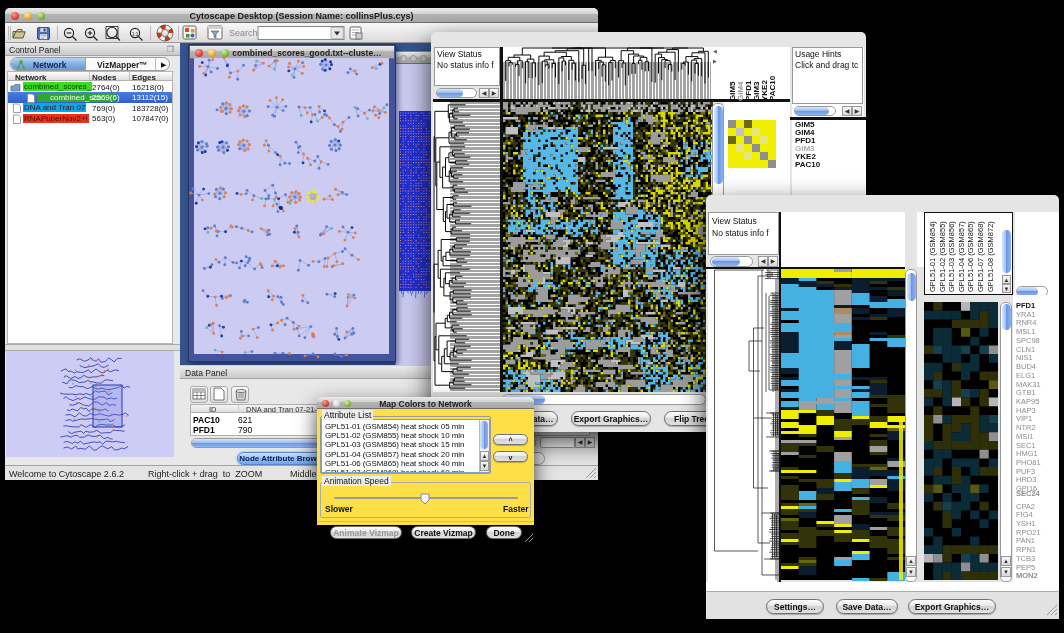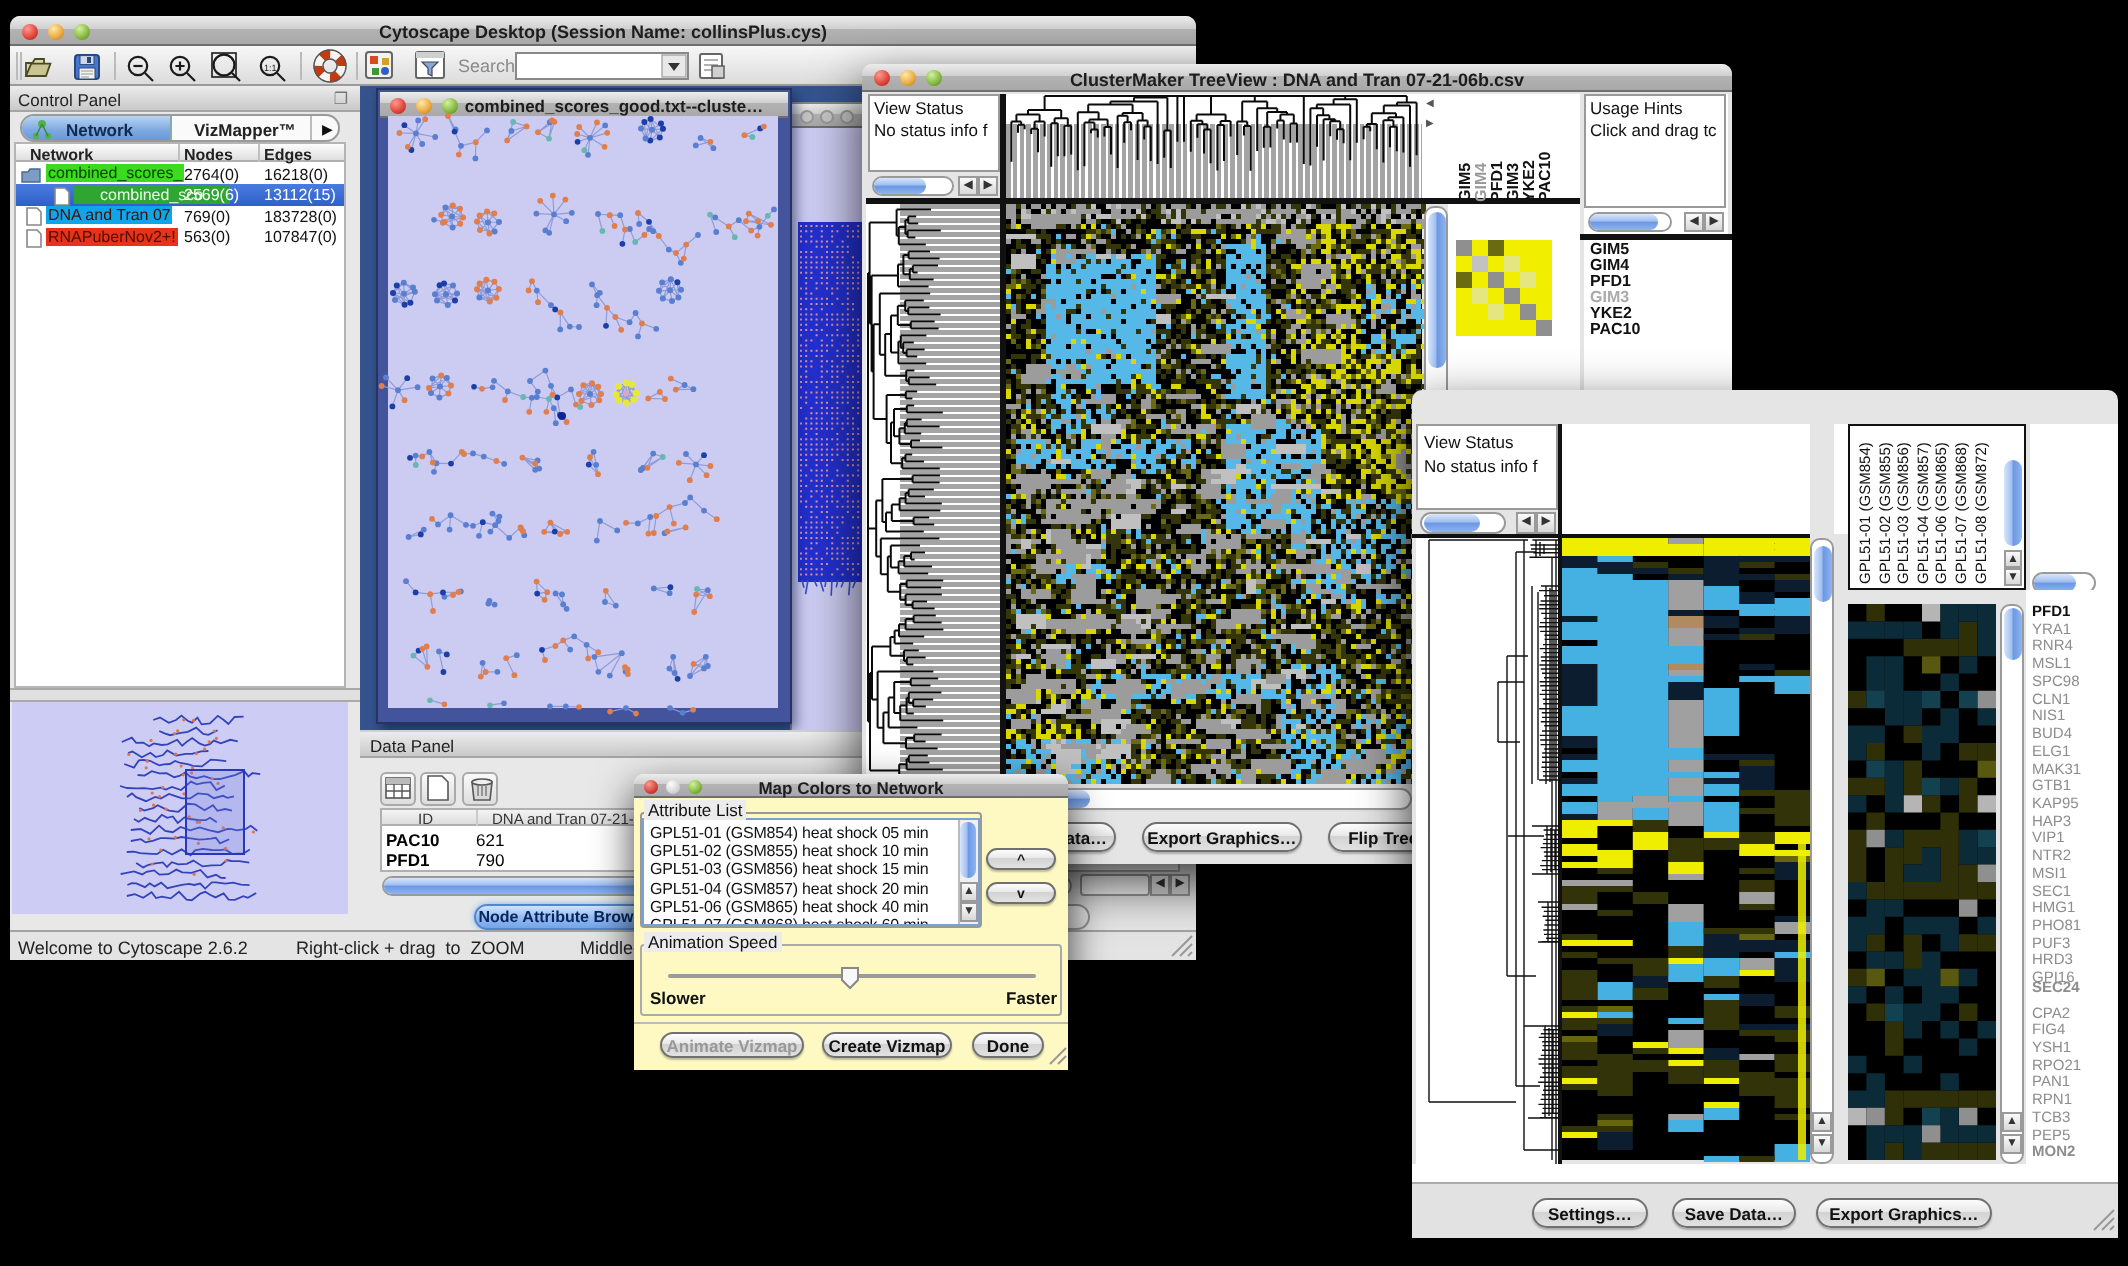--- a/index.html
+++ b/index.html
@@ -707,26 +707,20 @@
     <div class="abs" style="left:0;top:457px;width:593px;height:15px;background:#e4e4e4;border-top:1px solid #a2a2a2;font-size:9px;color:#222">
       <span style="position:absolute;left:4px;top:3px">Welcome to Cytoscape 2.6.2</span>
       <span style="position:absolute;left:143px;top:3px">Right-click + drag&nbsp; to&nbsp; ZOOM</span>
       <span style="position:absolute;left:285px;top:3px">Middle-click + drag</span>
     </div>
     <svg width="14" height="14" style="left:579px;top:458px">
       <path d="M12 2L2 12M12 6L6 12M12 10l-2 2" stroke="#999" stroke-width="1"></path>
     </svg>
   </div>
 <div class="abs" style="left:431px;top:32px;width:435px;height:400px;background:#e5e5e5;border-radius:5px 5px 0 0;box-shadow:0 10px 26px rgba(0,0,0,.75)">
-    <div class="abs tbar" style="left:0;top:0;width:435px;height:14px;border-radius:5px 5px 0 0">
-      <div class="tl" style="left:6px;top:3px;background:radial-gradient(circle at 35% 30%,#ff9a90,#dd4338 60%,#a02015)"></div>
-      <div class="tl" style="left:19px;top:3px;background:radial-gradient(circle at 35% 30%,#ffe9a8,#e9a83e 60%,#b07310)"></div>
-      <div class="tl" style="left:32px;top:3px;background:radial-gradient(circle at 35% 30%,#d2f0a0,#82b73e 60%,#4d7e12)"></div>
-      <div class="tt" style="margin-top:2.5px">ClusterMaker TreeView : DNA and Tran 07-21-06b.csv</div>
-    </div>
     <div class="abs" style="left:3px;top:15px;width:66px;height:39px;background:#fff;border:1px solid #999">
       <span class="lbl" style="left:2px;top:1px">View Status</span>
       <span class="lbl" style="left:2px;top:12px">No status info f</span>
     </div>
     <div class="pillt" style="left:5px;top:56px;width:41px;height:10px;border-radius:5px"></div>
     <div class="pill" style="left:6px;top:57px;width:26px;height:8px"></div>
     <div class="sbtn" style="left:48px;top:56px;width:10px;height:10px;line-height:8px">◀</div>
     <div class="sbtn" style="left:58px;top:56px;width:10px;height:10px;line-height:8px">▶</div>
     <div class="abs" style="left:69px;top:15px;width:3px;height:360px;background:#111"></div>
     <div class="abs" style="left:2px;top:67px;width:357px;height:3px;background:#111"></div>
@@ -908,21 +902,21 @@
     <span class="abs" style="left:310px;top:376.3px;font-size:7.5px;font-weight:bold;color:#8d8d8d">MON2</span>
     <div class="abs" style="left:0;top:387px;width:353px;height:9px;background:#fff"></div>
     <div class="abs" style="left:0;top:396px;width:353px;height:28px;background:#e2e2e2;border-top:1px solid #aaa"></div>
     <div class="aqbtn" style="left:60px;top:404px;width:58px;height:15px;line-height:15px">Settings…</div>
     <div class="aqbtn" style="left:130px;top:404px;width:62px;height:15px;line-height:15px">Save Data…</div>
     <div class="aqbtn" style="left:202px;top:404px;width:88px;height:15px;line-height:15px">Export Graphics…</div>
     <svg width="14" height="14" style="left:339px;top:408px">
       <path d="M12 2L2 12M12 6L6 12M12 10l-2 2" stroke="#999" stroke-width="1"></path>
     </svg>
   </div>
-<div class="abs" style="left:317px;top:387px;width:217px;height:148px;background:#fef9c3;border-radius:5px 5px 0 0;box-shadow:0 8px 20px rgba(0,0,0,.75)">
+<div class="abs" style="left:317px;top:397px;width:217px;height:128px;background:#fde047;border-radius:5px 5px 0 0;box-shadow:0 8px 20px rgba(0,0,0,.75)">
     <div class="abs tbar" style="left:0;top:0;width:217px;height:12px;border-radius:5px 5px 0 0">
       <div class="tl" style="left:5px;top:2.5px;width:7px;height:7px;background:radial-gradient(circle at 35% 30%,#ff9a90,#d24338 60%,#a02015)"></div>
       <div class="tl" style="left:16px;top:2.5px;width:7px;height:7px;background:radial-gradient(circle at 35% 30%,#fdfdfd,#cfcfcf 70%,#aaa)"></div>
       <div class="tl" style="left:27px;top:2.5px;width:7px;height:7px;background:radial-gradient(circle at 35% 30%,#d2f0a0,#82b73e 60%,#4d7e12)"></div>
       <div class="tt" style="margin-top:1.5px;font-size:8.5px">Map Colors to Network</div>
     </div>
     <span class="lbl" style="left:5px;top:13px;background:#ececec;padding:0 2px;z-index:3">Attribute List</span>
     <div class="gbox" style="left:3px;top:19px;width:171px;height:58px;border-color:#999"></div>
     <div class="abs" style="left:4px;top:22px;width:169px;height:54px;background:#fff;border:1px solid #7aa0d4;overflow:hidden">
       <span class="abs" style="left:3px;top:2px;font-size:8px;letter-spacing:-0.1px;color:#111;white-space:nowrap">GPL51-01 (GSM854) heat shock 05 min</span>

